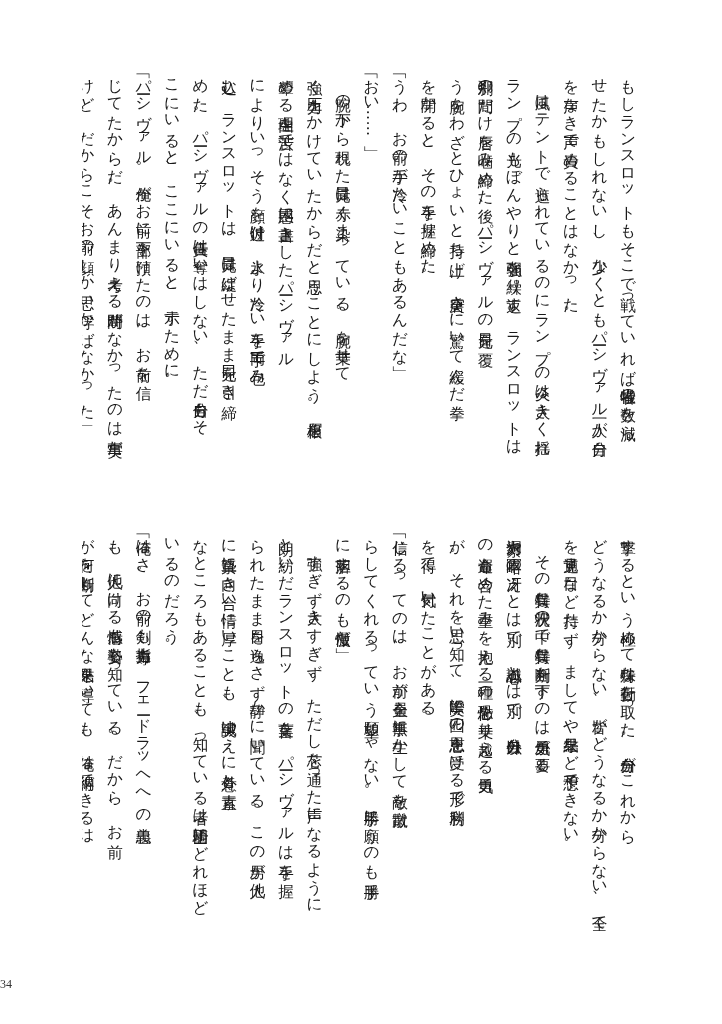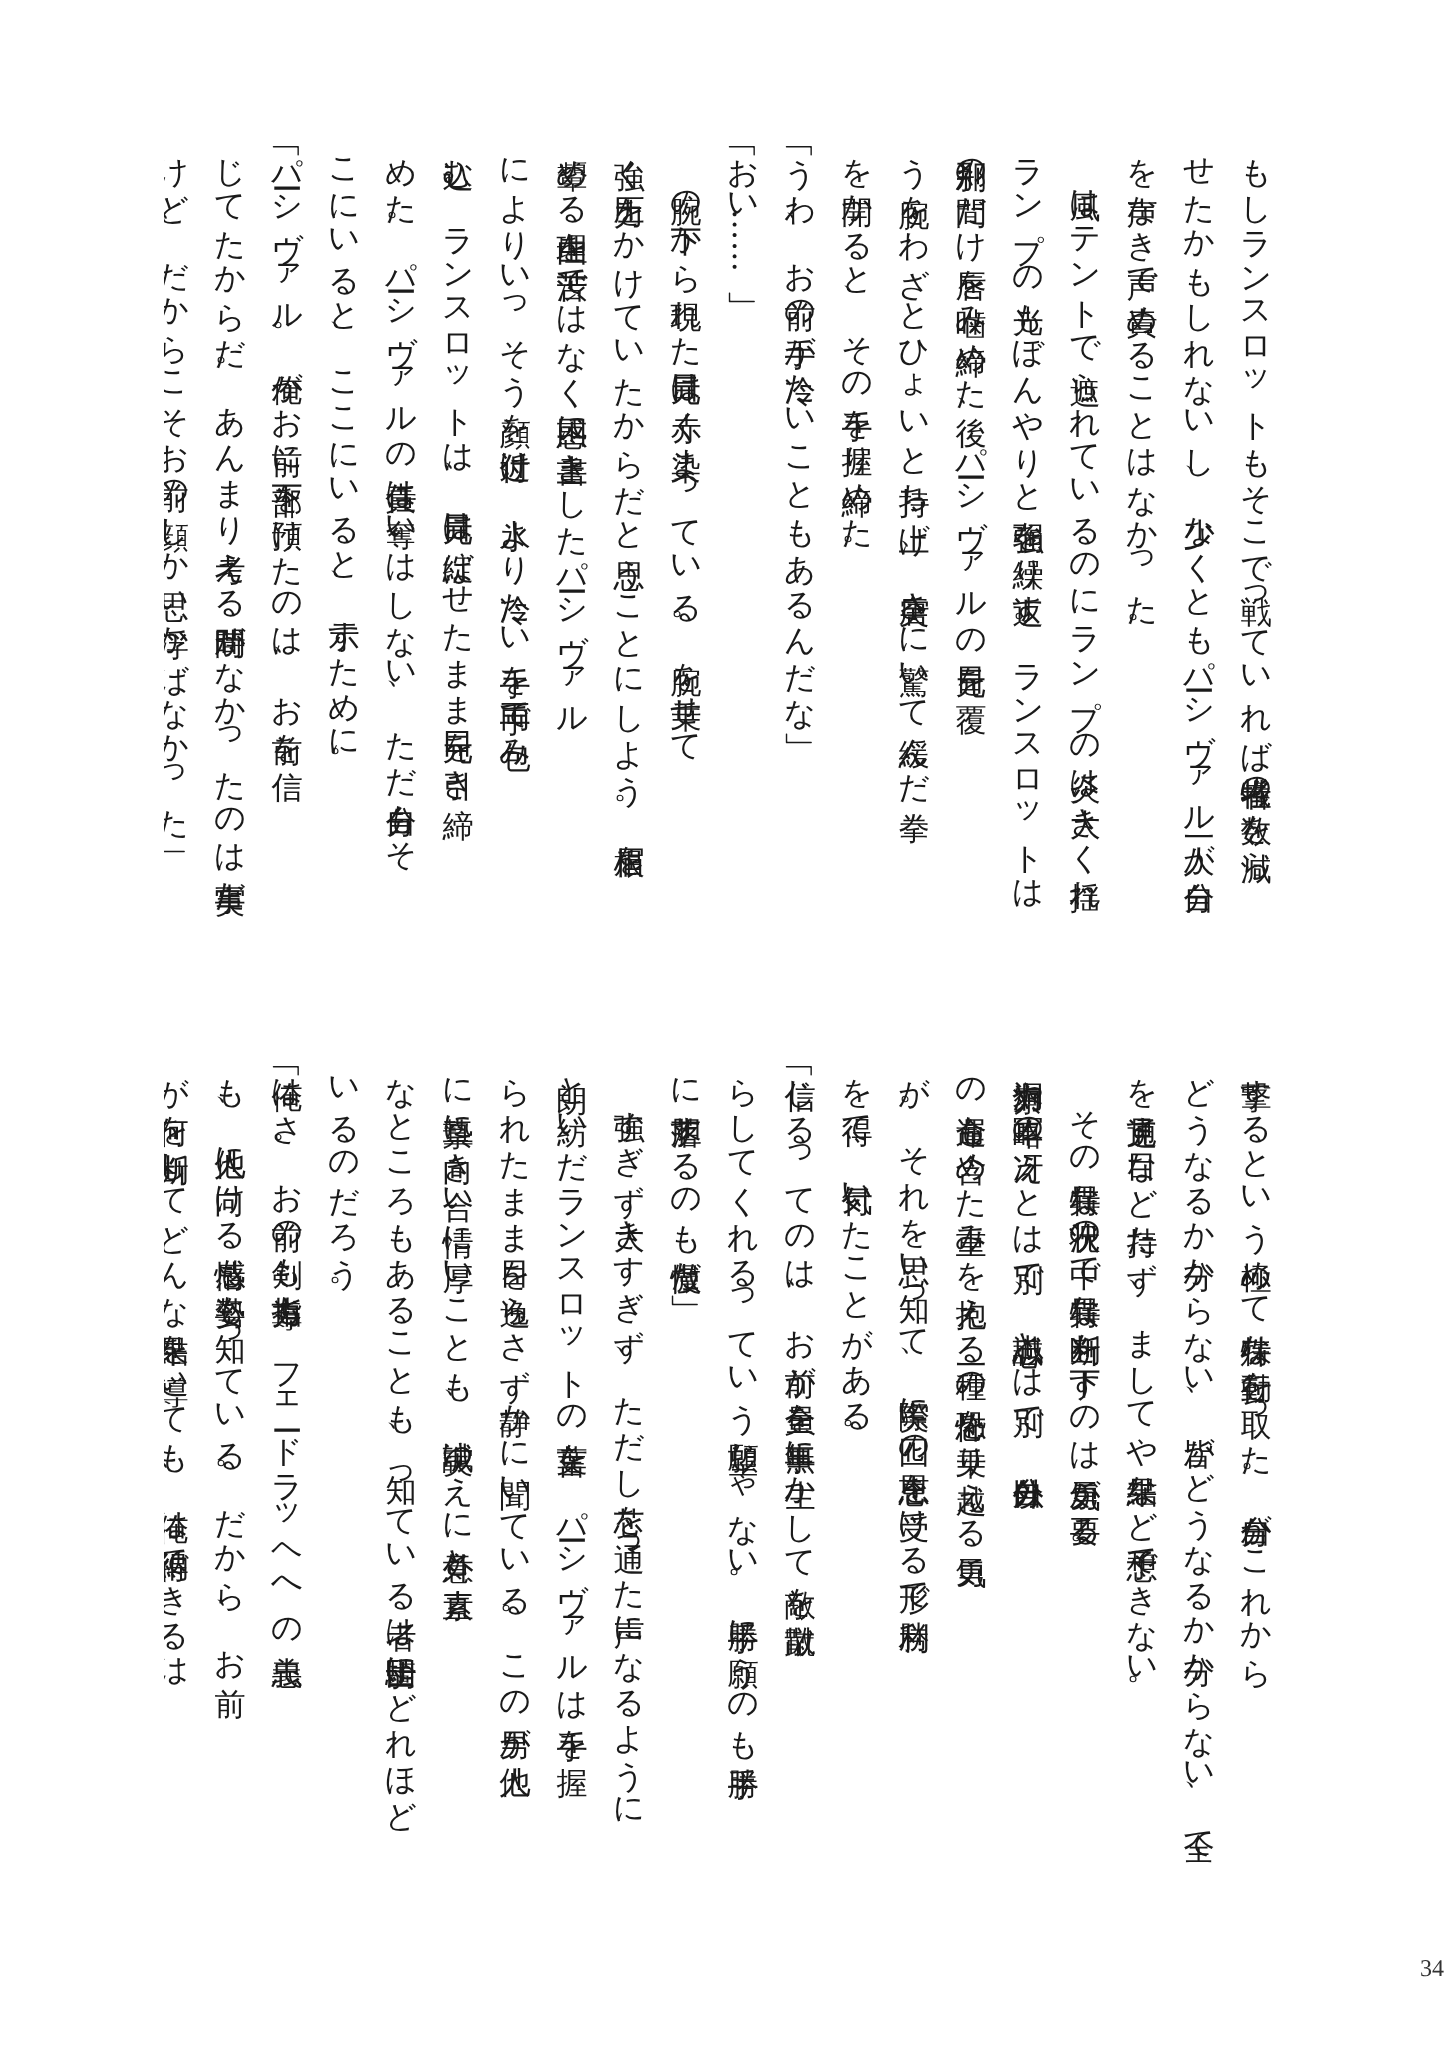--- a/index.html
+++ b/index.html
@@ -6,21 +6,21 @@
   body { width: 722px; height: 1024px; position: relative; overflow: hidden;
          font-family: "DejaVu Serif", "Liberation Serif", serif; color: #1a1a1a; }
   .page { position: absolute; left: 0; top: 0; width: 722px; height: 1024px; background: #fff; }
   .block { position: absolute; right: 80px; width: 560px; height: 440px;
            writing-mode: vertical-rl; -webkit-writing-mode: vertical-rl;
            font-size: 15.6px; line-height: 28.5px; letter-spacing: 0.3px;
            text-orientation: mixed; overflow: hidden; }
   .block.top { top: 68px; }
   .block.bottom { top: 528px; }
   .line { display: block; white-space: nowrap; }
-  .folio { position: absolute; left: 0; width: 722px; top: 977px; text-align: right;
+  .folio { position: absolute; left: 0; width: 722px; top: 977px; text-align: left;
            font-size: 12px; font-family: "Liberation Serif", serif; color: #333; }
 </style>
 </head>
 <body>
 
 <div class="page">
   <div class="block top">
     <span class="line">もしランスロットもそこで戦っていれば犠牲者の数を減ら</span>
     <span class="line">せたかもしれないし、少なくともパーシヴァル一人が自分</span>
     <span class="line">を声なき声で責めることはなかった。</span>

